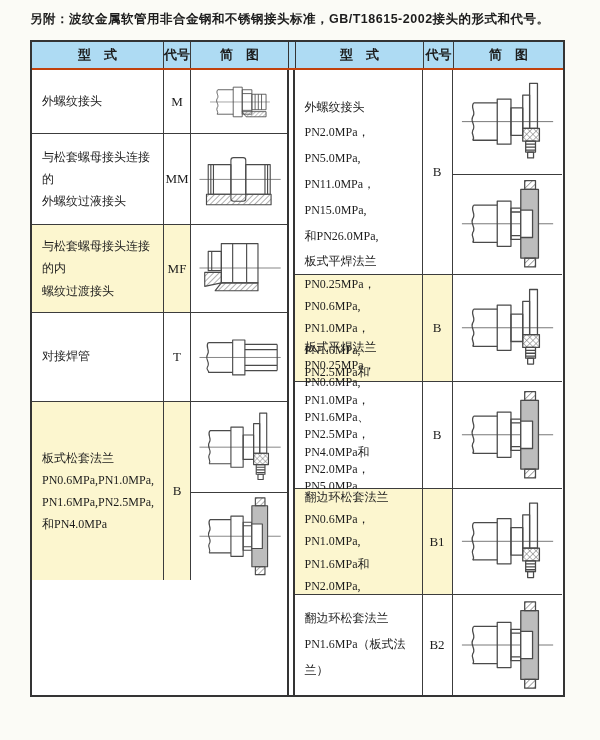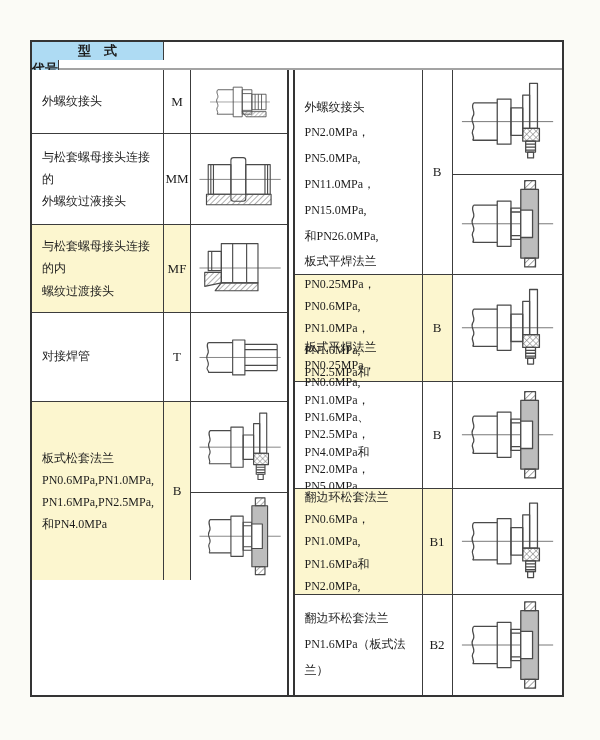--- a/index.html
+++ b/index.html
@@ -11,21 +11,21 @@
   .note{
     position:absolute; left:30px; top:11px; width:560px;
     font-family:"Liberation Sans", sans-serif;
     font-weight:bold; font-size:12.5px; letter-spacing:.5px;
   }
   .tbl{
     position:absolute; left:30px; top:40px;
     border:2px solid #343434; background:#fff;
     display:flex; flex-direction:column;
   }
-  .hdr{ display:flex; height:26px; border-bottom:2px solid #a3a3a3;flex-direction:column; }
+  .hdr{ display:flex; height:26px; border-bottom:2px solid #c2410c; }
   .hdr .hc{
     background:#aedbf3; display:flex; align-items:center; justify-content:center;
     font-weight:bold; font-size:13px; box-sizing:border-box;
   }
   .body{ display:flex; align-items:stretch; }
   .half{ display:flex; flex-direction:column; }
   .row{ display:flex; align-items:stretch; box-sizing:border-box; }
   .cell{ box-sizing:border-box; border-right:1.5px solid #3c3c3c; border-bottom:1.5px solid #3c3c3c; background:#fff; }
   .row:last-child .cell{ border-bottom:none; }
   .type{
@@ -68,20 +68,21 @@
       <line x1="0" y1="0" x2="0" y2="4.5" stroke="#666" stroke-width="1.2"></line>
     </pattern>
     <pattern id="cross" patternUnits="userSpaceOnUse" width="4.5" height="4.5" patternTransform="rotate(45)">
       <path d="M0 0 L0 4.5 M0 0 L4.5 0" stroke="#666" stroke-width="1"></path>
     </pattern>
   </defs>
 </svg>
 
 <div class="page">
 
+  <div class="note">另附：波纹金属软管用非合金钢和不锈钢接头标准，GB/T18615-2002接头的形式和代号。</div>
 
   <div class="tbl">
 
     <div class="hdr">
       <div class="hc w-lt" style="border-right:1.5px solid #3c3c3c">型　式</div>
       <div class="hc w-lc" style="border-right:1.5px solid #3c3c3c">代号</div>
       <div class="hc w-ld">简　图</div>
       <div class="hc gapcol w-gap"></div>
       <div class="hc w-rt" style="border-right:1.5px solid #3c3c3c">型　式</div>
       <div class="hc w-rc" style="border-right:1.5px solid #3c3c3c">代号</div>

